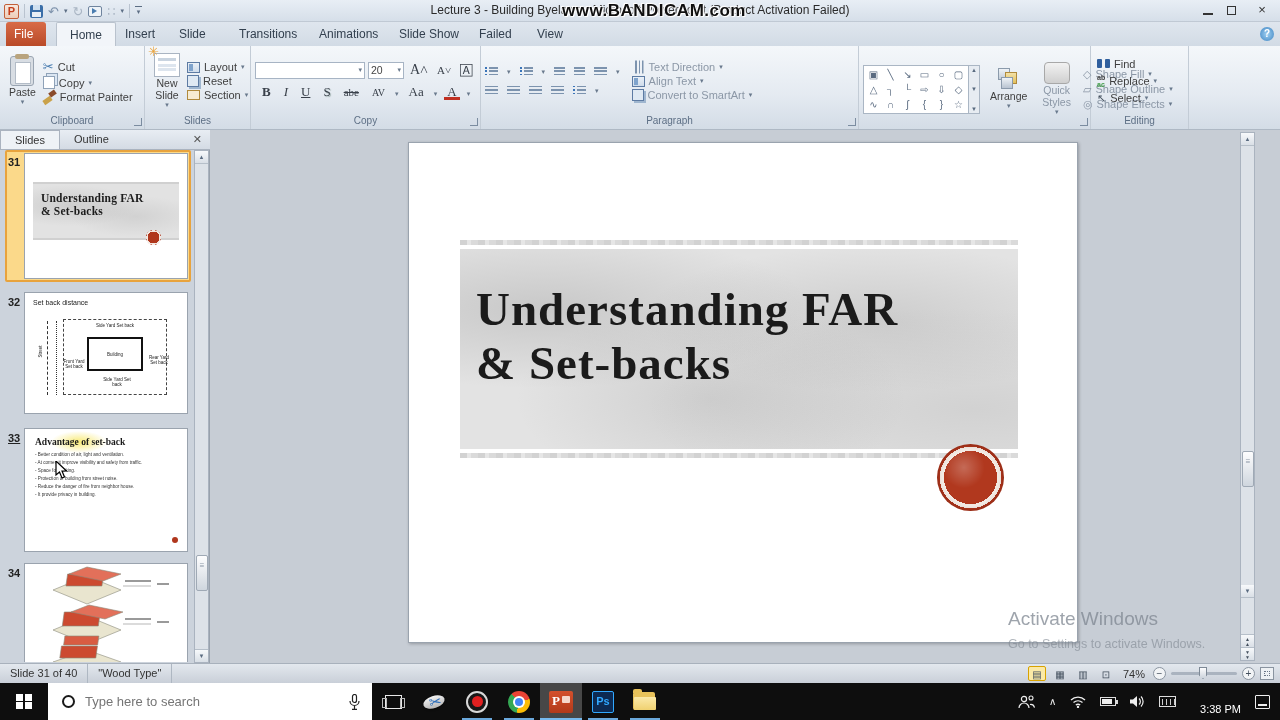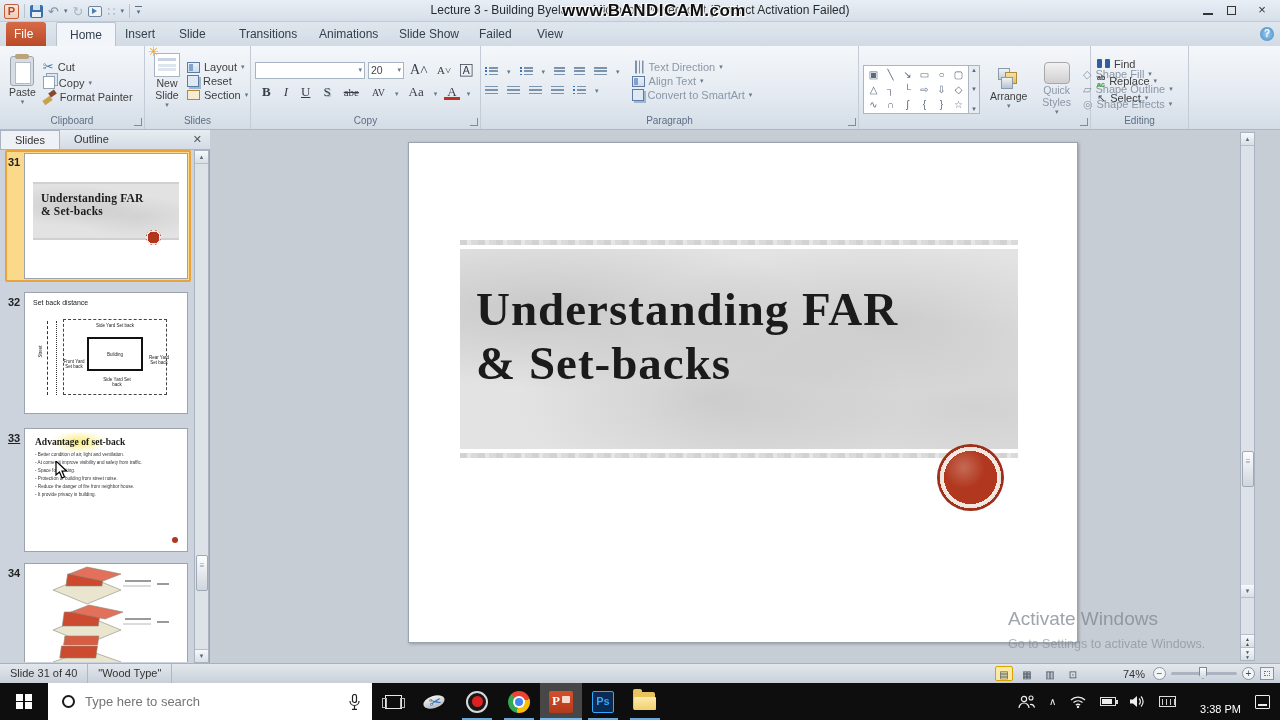--- a/index.html
+++ b/index.html
@@ -600,21 +600,21 @@
   </div>
 
   <div class="statusbar">
     <div class="sb-item">Slide 31 of 40</div>
     <div class="sb-item">"Wood Type"</div>
     <div class="sb-right">
       <div class="viewbtn active">▤</div>
       <div class="viewbtn">▦</div>
       <div class="viewbtn">▥</div>
       <div class="viewbtn">⊡</div>
-      <span style="font-size:11px; color:#333; padding:0 3px;margin-left:33px;">74%</span>
+      <span style="font-size:11px; color:#333; padding:0 3px;">74%</span>
       <div class="zoom-circle">−</div>
       <div class="zoom-track">
           <div class="zoom-thumb"></div>
         </div>
       <div class="zoom-circle">+</div>
       <div class="fit-ic"></div>
     </div>
   </div>
 
   <div class="taskbar">

